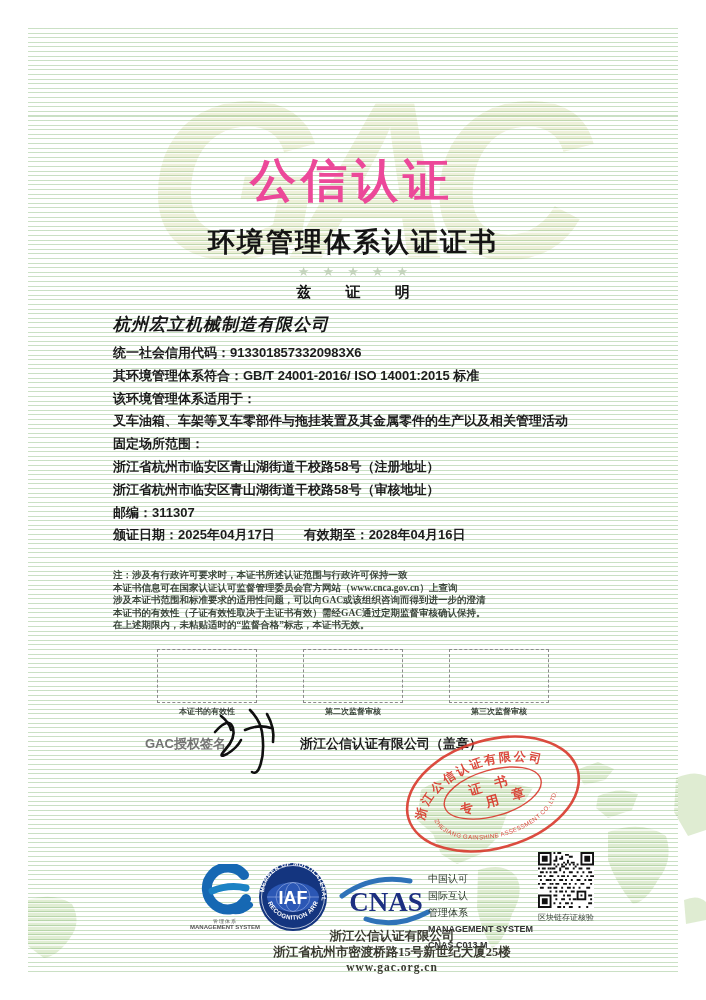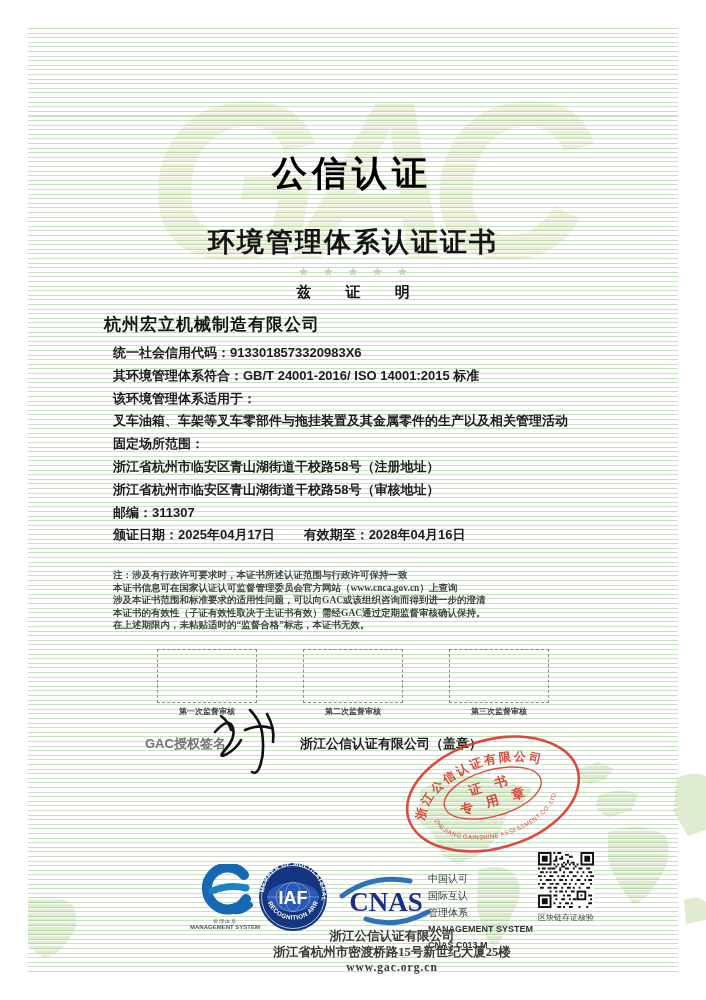--- a/index.html
+++ b/index.html
@@ -22,37 +22,37 @@
       repeating-linear-gradient(to bottom,
         rgba(122,178,108,0.40) 0px, rgba(122,178,108,0.40) 1.1px,
         rgba(255,255,255,0.70) 1.1px, rgba(255,255,255,0.70) 2.2px,
         rgba(255,255,255,0) 2.2px, rgba(255,255,255,0) 4.6px);
     pointer-events:none;
   }
   
   .abs{position:absolute;z-index:3;}
   .brand-title{
     left:0;width:704px;top:150px;text-align:center;
-    font-size:35px;font-weight:900;color:#000000;letter-spacing:5px;
+    font-size:46px;font-weight:900;color:#ec4899;letter-spacing:5px;
   }
   .cert-type{
     left:0;width:706px;top:224px;text-align:center;
     font-family:"Liberation Serif",serif;
     font-size:27px;font-weight:bold;color:#141414;letter-spacing:2px;
   }
   .stars{
     left:0;width:706px;top:264px;text-align:center;
     font-size:13px;color:#c5d4bd;letter-spacing:13px;text-indent:13px;
   }
   .declare{
     left:0;width:706px;top:283px;text-align:center;
     font-size:15px;font-weight:bold;color:#141414;letter-spacing:15px;text-indent:15px;
   }
   .company-name{
-    left:104px;top:313px;font-size:17px;font-weight:bold;color:#161616;letter-spacing:1px;
+    left:113px;top:313px;font-size:17px;font-weight:bold;color:#161616;letter-spacing:1px;font-style:italic;
   }
   .body-lines{
     left:113px;top:342px;width:530px;font-size:13px;font-weight:bold;color:#1c1c1c;
   }
   .body-lines div{height:22.8px;line-height:22.8px;white-space:nowrap;}
   .date-first{display:inline-block;width:187px;}
   .notes{
     left:113px;top:569px;width:500px;
     font-family:"Liberation Serif",serif;font-size:9.5px;font-weight:bold;color:#3d473d;
   }
@@ -144,21 +144,21 @@
     <div>本证书的有效性（子证有效性取决于主证书有效）需经GAC通过定期监督审核确认保持。</div>
     <div>在上述期限内，未粘贴适时的“监督合格”标志，本证书无效。</div>
   </div>
 
   <div class="abs sup-boxes">
     <div class="sup-box"></div>
     <div class="sup-box"></div>
     <div class="sup-box"></div>
   </div>
   <div class="abs sup-labels">
-    <div>第一次监督审核</div>
+    <div>本证书的有效性</div>
     <div>第二次监督审核</div>
     <div>第三次监督审核</div>
   </div>
 
   <div class="abs sig-label">GAC授权签名</div>
   <svg class="abs signature-svg" width="95" height="78" viewBox="0 0 95 78">
     <g fill="none" stroke="#101010" stroke-width="2.6" stroke-linecap="round">
       <path d="M10,30 q14,-16 18,-4 q3,10 -8,22 q-8,9 2,4 q10,-6 14,-14"></path>
       <path d="M16,14 q8,6 10,14"></path>
       <path d="M45,8 q10,10 12,22 q3,20 -2,34 q-3,9 -8,6"></path>

